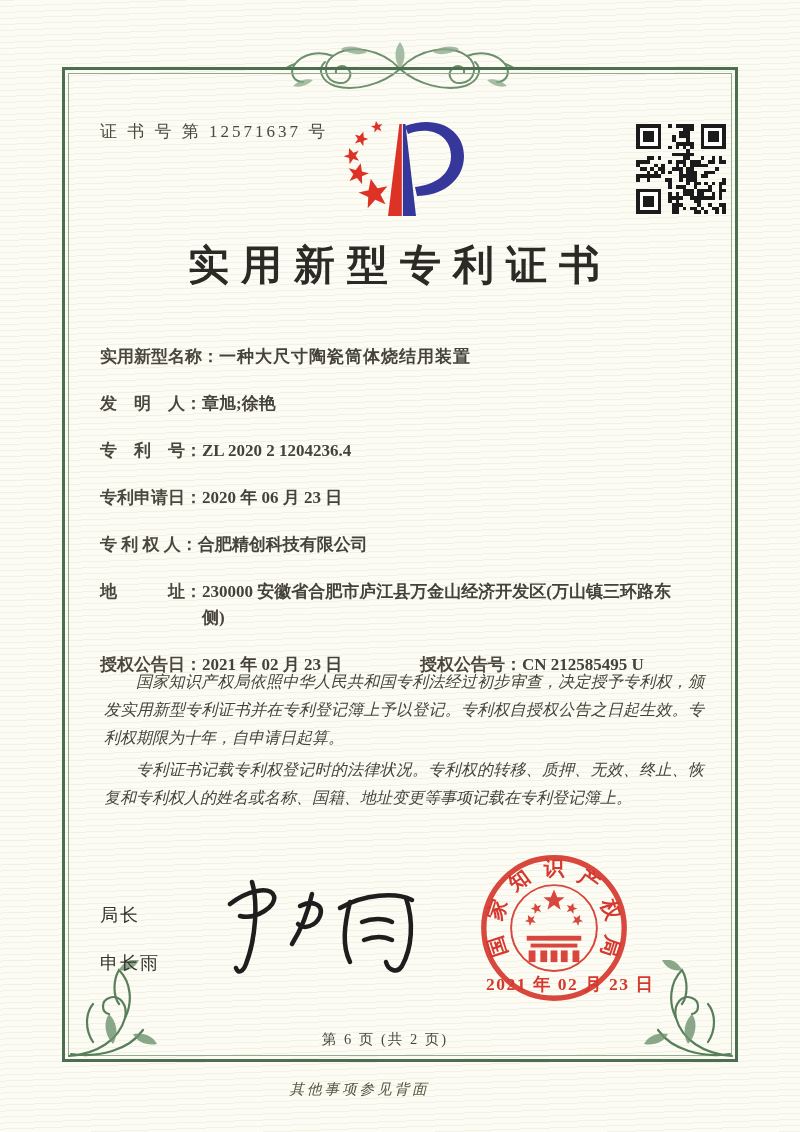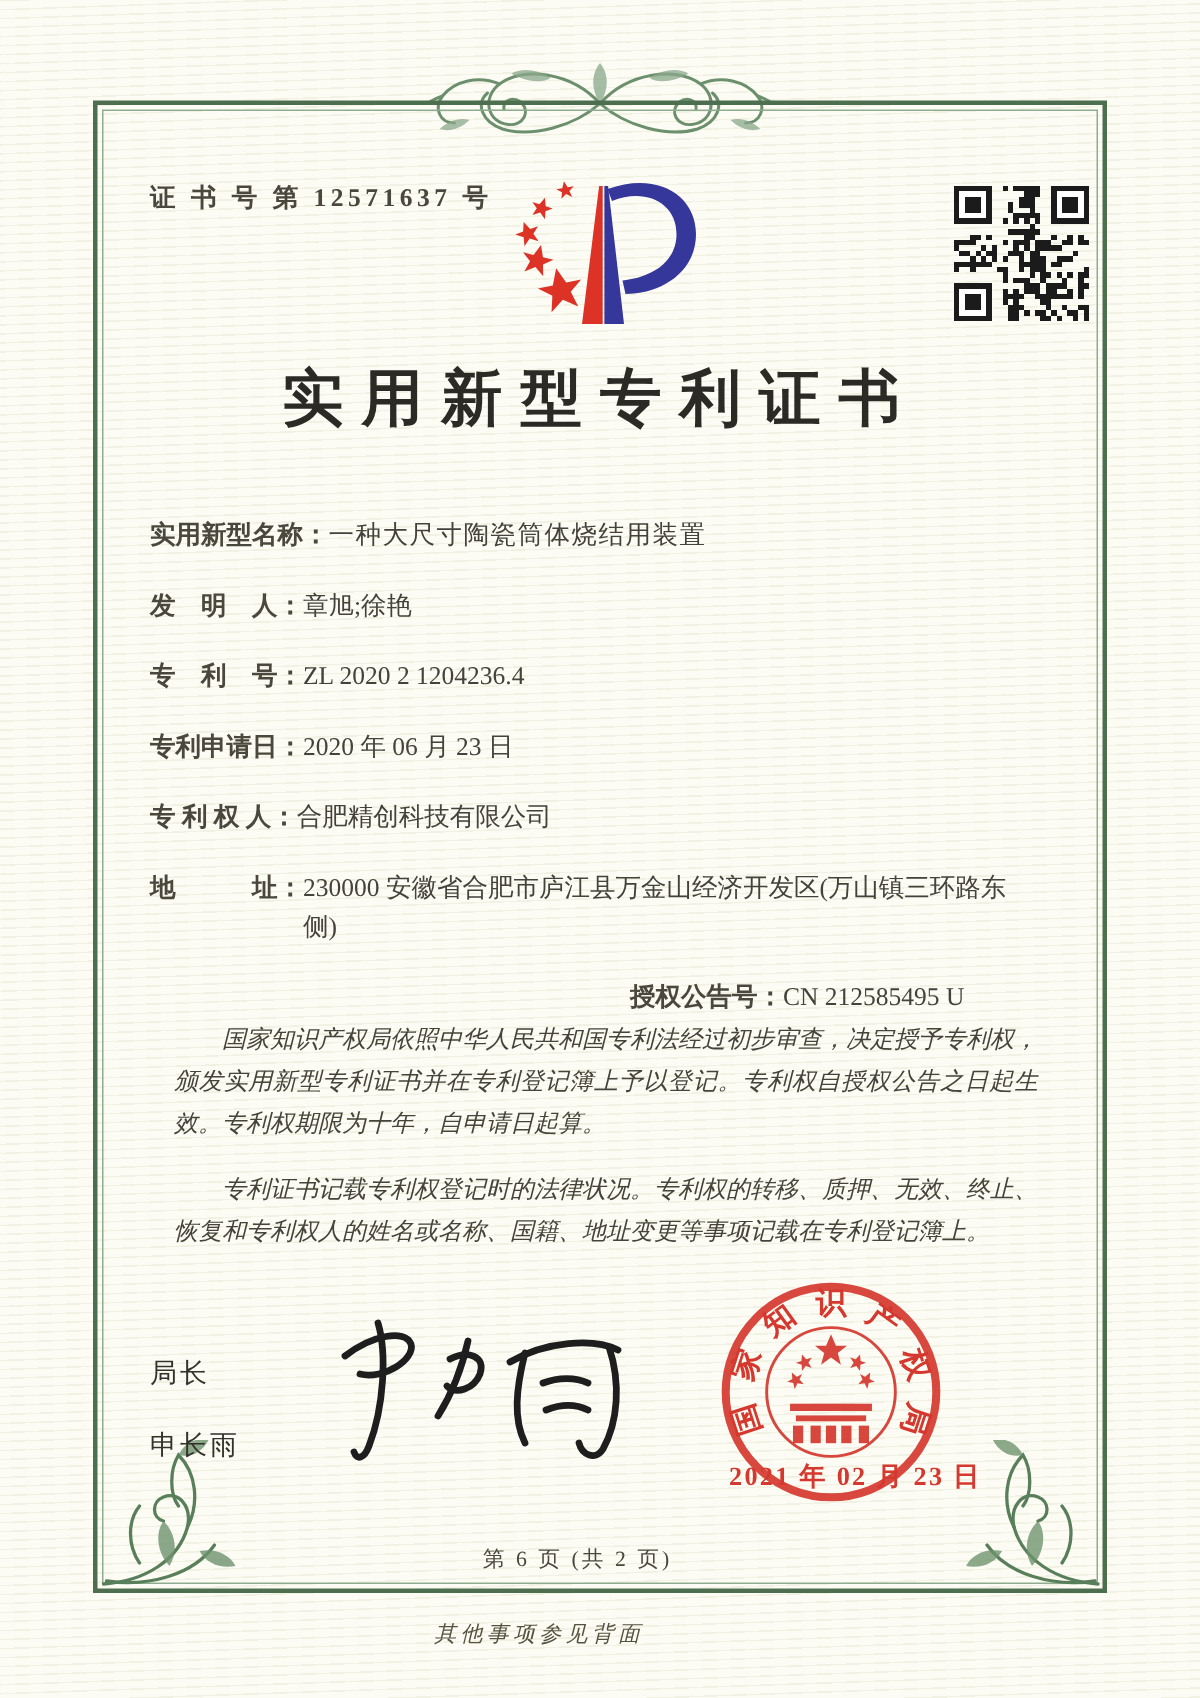--- a/index.html
+++ b/index.html
@@ -13,40 +13,40 @@
     color:#3e3c33;
   }
   .frame-outer{
     position:absolute;left:62px;top:67px;width:670px;height:989px;
     border:3px solid #4d6e4f;
   }
   .frame-inner{
     position:absolute;left:3px;top:3px;right:3px;bottom:3px;
     border:1px solid #8fac90;
   }
-  .cert-number{position:absolute;left:100px;top:120px;font-size:17px;letter-spacing:3px;color:#4a473c;font-weight:bold;}
+  .cert-number{position:absolute;left:100px;top:120px;font-size:17px;letter-spacing:3px;color:#4a473c;}
   .logo{position:absolute;left:328px;top:112px;}
   .qr{position:absolute;left:636px;top:124px;}
   .page-title{
     position:absolute;left:0;top:238px;width:800px;text-align:center;
     font-size:41px;font-weight:700;letter-spacing:12px;color:#2b2a25;
   }
   .fields{position:absolute;left:100px;top:344px;width:610px;font-size:17px;}
   .frow{position:relative;margin-bottom:21px;line-height:26px;min-height:26px;}
   .flabel{color:#4a473c;font-weight:bold;}
-  .fvalue{color:#44423a;}
+  .fvalue{color:#44423a;font-weight:bold;}
   .frow-name .fvalue{letter-spacing:1px;}
   .addr-value{display:inline-block;vertical-align:top;width:480px;}
   .pair2{position:absolute;left:320px;top:0;}
   .body-text{
     position:absolute;left:100px;top:664px;width:608px;
     font-size:16px;line-height:28px;font-style:italic;color:#45433a;
     text-align:justify;
   }
-  .body-text p{margin:16px;text-indent:2em;}
+  .body-text p{margin:4px;text-indent:2em;}
   .director{position:absolute;left:100px;top:903px;font-family:"Liberation Sans","DejaVu Sans",sans-serif;font-size:18px;color:#33322c;}
   .director div{margin-bottom:24px;letter-spacing:2px;}
   .signature{position:absolute;left:212px;top:868px;}
   .seal{position:absolute;left:476px;top:850px;}
   .seal-date{
     position:absolute;left:486px;top:972px;font-size:17.5px;color:#d5382e;
     letter-spacing:1.5px;font-weight:600;white-space:nowrap;
   }
   .page-number{position:absolute;left:0;top:1030px;width:770px;text-align:center;font-size:14.5px;color:#4a473c;letter-spacing:2px;}
   .back-note{position:absolute;left:0;top:1080px;width:719px;text-align:center;font-size:14.5px;font-style:italic;color:#55523f;letter-spacing:3px;}
@@ -354,20 +354,21 @@
     <div class="frow">
       <span class="flabel">专利申请日：</span><span class="fvalue">2020 年 06 月 23 日</span>
     </div>
     <div class="frow">
       <span class="flabel">专 利 权 人：</span><span class="fvalue">合肥精创科技有限公司</span>
     </div>
     <div class="frow">
       <span class="flabel">地　　　址：</span><span class="fvalue addr-value">230000 安徽省合肥市庐江县万金山经济开发区(万山镇三环路东侧)</span>
     </div>
     <div class="frow">
+      <span><span class="flabel">授权公告日：</span><span class="fvalue">2021 年 02 月 23 日</span></span>
       <span class="pair2"><span class="flabel">授权公告号：</span><span class="fvalue">CN 212585495 U</span></span>
     </div>
   </div>
 
   <div class="body-text">
     <p>国家知识产权局依照中华人民共和国专利法经过初步审查，决定授予专利权，颁发实用新型专利证书并在专利登记簿上予以登记。专利权自授权公告之日起生效。专利权期限为十年，自申请日起算。</p>
     <p>专利证书记载专利权登记时的法律状况。专利权的转移、质押、无效、终止、恢复和专利权人的姓名或名称、国籍、地址变更等事项记载在专利登记簿上。</p>
   </div>
 
   <div class="director">

